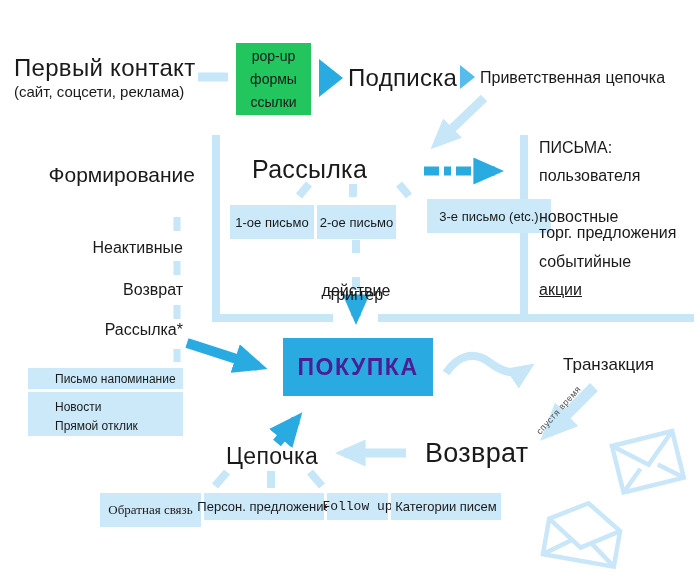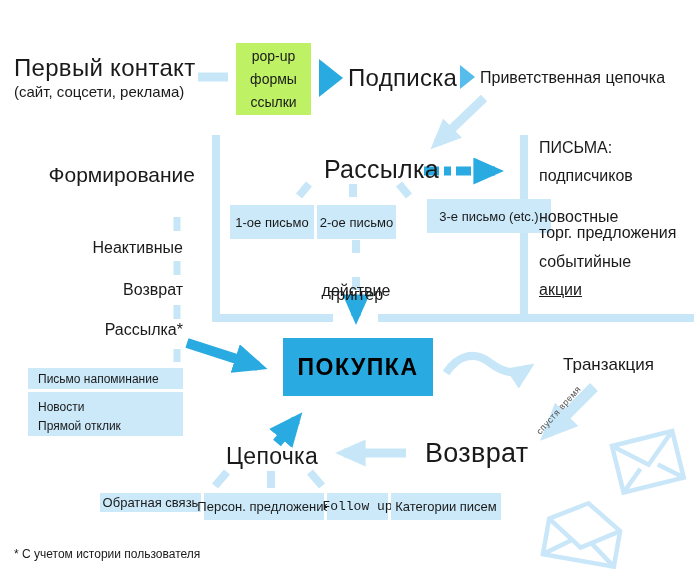--- a/index.html
+++ b/index.html
@@ -9,27 +9,27 @@
   }
   .overlay{position:absolute;left:0;top:0;z-index:0;}
   .txt{position:absolute;z-index:2;white-space:nowrap;}
   .t-big{font-size:24px;letter-spacing:.3px;}
   .t-med{font-size:16px;}
   .right-col{left:0;text-align:right;}
   .bluebox{
     position:absolute;z-index:2;background:#cbe9f9;color:#1a1a1a;
     display:flex;align-items:center;justify-content:center;font-size:13px;white-space:nowrap;
   }
-  .leftbox{justify-content:flex-start;padding-left:10px;font-size:12px;box-sizing:border-box;}
+  .leftbox{justify-content:flex-start;padding-left:27px;font-size:12px;box-sizing:border-box;}
   .popup{
-    position:absolute;z-index:2;background:#bef264;display:flex;flex-direction:column;
+    position:absolute;z-index:2;background:#22c55e;display:flex;flex-direction:column;
     align-items:center;justify-content:center;gap:7px;font-size:14px;
   }
   .purchase{
-    position:absolute;z-index:2;background:#29abe2;color:#000000;display:flex;align-items:center;
+    position:absolute;z-index:2;background:#29abe2;color:#4c1d95;display:flex;align-items:center;
     justify-content:center;font-size:23px;font-weight:600;letter-spacing:1.5px;
   }
   .rotlabel{
     position:absolute;z-index:2;font-size:9px;color:#4d4d4d;transform:rotate(-48deg);
     transform-origin:0 50%;white-space:nowrap;letter-spacing:.5px;
   }
   .footnote{font-size:12px;}
 </style>
 </head>
 <body>
@@ -106,48 +106,47 @@
   </div>
 
   <div class="txt t-big" style="left:348px;top:64px;">Подписка</div>
   <div class="txt t-med" style="left:480px;top:69px;">Приветственная цепочка</div>
 
   <div class="txt right-col" style="top:163px;width:195px;font-size:21px;">Формирование</div>
   <div class="txt right-col t-med" style="top:239px;width:183px;">Неактивные</div>
   <div class="txt right-col t-med" style="top:281px;width:183px;">Возврат</div>
   <div class="txt right-col t-med" style="top:321px;width:183px;">Рассылка*</div>
 
-  <div class="txt" style="left:279px;top:155px;width:160px;text-align:right;font-size:25px;letter-spacing:.3px;">Рассылка</div>
+  <div class="txt" style="left:252px;top:155px;width:160px;text-align:left;font-size:25px;letter-spacing:.3px;">Рассылка</div>
 
   <div class="bluebox" style="left:230px;top:205px;width:84px;height:34px;">1-ое письмо</div>
   <div class="bluebox" style="left:317px;top:205px;width:79px;height:34px;">2-ое письмо</div>
   <div class="bluebox" style="left:399px;top:199px;width:124px;height:34px;margin-left:28px;">3-е письмо (etc.)</div>
 
   <div class="txt t-med" style="left:296px;top:258px;width:120px;text-align:center;margin-top:24px;">действие</div>
   <div class="txt t-med" style="left:296px;top:286px;width:120px;text-align:center;">триггер</div>
 
   <div class="txt t-med" style="left:539px;top:139px;">ПИСЬМА:</div>
-  <div class="txt t-med" style="left:539px;top:167px;">подписчиков</div>
+  <div class="txt t-med" style="left:539px;top:167px;">пользователя</div>
   <div class="txt t-med" style="left:539px;top:196px;margin-top:12px;">новостные</div>
   <div class="txt t-med" style="left:539px;top:224px;">торг. предложения</div>
   <div class="txt t-med" style="left:539px;top:253px;">событийные</div>
   <div class="txt t-med" style="left:539px;top:281px;text-decoration:underline;">акции</div>
 
   <div class="bluebox leftbox" style="left:28px;top:368px;width:155px;height:21px;">Письмо напоминание</div>
   <div class="bluebox leftbox" style="left:28px;top:392px;width:155px;height:29px;">Новости</div>
   <div class="bluebox leftbox" style="left:28px;top:415px;width:155px;height:21px;">Прямой отклик</div>
 
   <div class="purchase" style="left:283px;top:338px;width:150px;height:58px;">ПОКУПКА</div>
 
   <div class="txt" style="left:563px;top:355px;font-size:17px;">Транзакция</div>
   <div class="rotlabel" style="left:538px;top:428px;">спустя время</div>
   <div class="txt" style="left:425px;top:438px;font-size:27px;letter-spacing:.3px;">Возврат</div>
 
   <div class="txt" style="left:226px;top:443px;font-size:23px;letter-spacing:.3px;">Цепочка</div>
 
-  <div class="bluebox" style="left:100px;top:493px;width:101px;height:19px;">Обратная связь</div>
+  <div class="bluebox" style="left:100px;top:493px;width:101px;height:34px;font-family:Liberation Serif, serif;">Обратная связь</div>
   <div class="bluebox" style="left:204px;top:493px;width:120px;height:27px;">Персон. предложение</div>
   <div class="bluebox" style="left:327px;top:493px;width:61px;height:27px;font-family:Liberation Mono, monospace;">Follow up</div>
   <div class="bluebox" style="left:391px;top:493px;width:110px;height:27px;">Категории писем</div>
 
-  <div class="txt footnote" style="left:14px;top:547px;">* С учетом истории пользователя</div>
 
 </div>
 
 </body></html>

